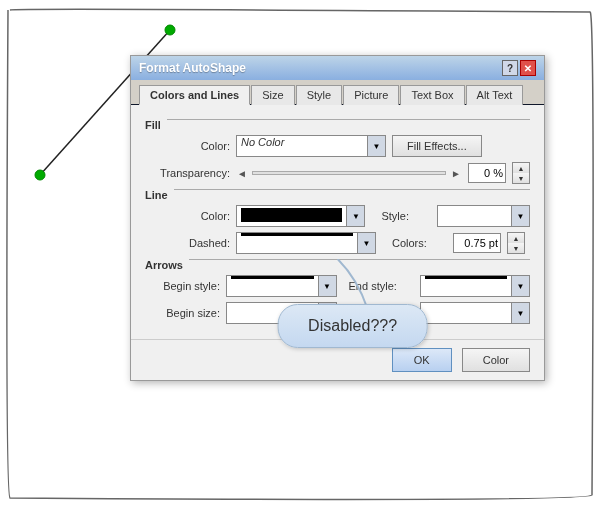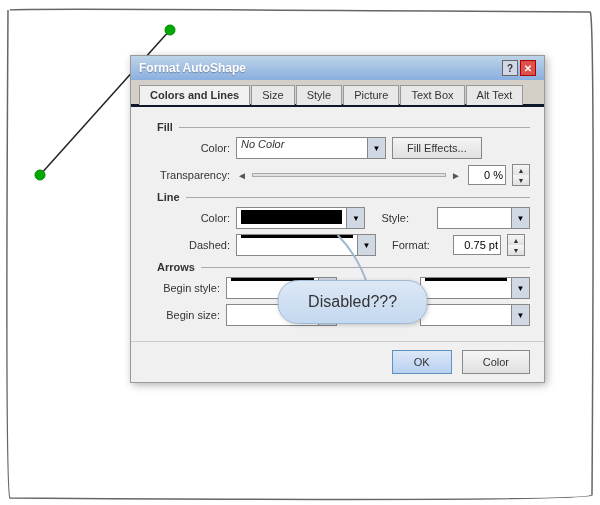--- a/index.html
+++ b/index.html
@@ -81,21 +81,21 @@
     .title-btn.close {
       background: #e0504a;
       color: white;
       border-color: #a00;
     }
 
     
     .tabs {
       display: flex;
       background: #d4d0c8;
-      border-bottom: 3px solid #0f172a;
+      border-bottom: 1px solid #0f172a;
       padding: 4px 8px 0;
       gap: 1px;
     }
 
     .tab {
       padding: 3px 10px;
       border: 1px solid #999;
       border-bottom: none;
       background: #e8e8e8;
       cursor: pointer;
@@ -277,21 +277,21 @@
     .arrow-line {
       height: 3px;
       background: black;
       margin: 0 4px;
       flex: 1;
     }
 
     
     .disabled-tooltip {
       position: absolute;
-      bottom: 58px;
+      bottom: 32px;
       left: 50%;
       transform: translateX(-40%);
       z-index: 10;
     }
 
     .tooltip-bubble {
       background: linear-gradient(to bottom, #dce8f5, #c4d8f0);
       border: 1px solid #a0b8d0;
       border-radius: 20px;
       padding: 12px 30px;
@@ -324,22 +324,21 @@
       min-width: 60px;
     }
 
     .footer-btn.ok {
       background: linear-gradient(to bottom, #dce8f8, #b8d0f0);
       border-color: #6090c0;
     }
 
     .section-header {
       display: flex;
-      align-items: center;
-      margin: 4px 0 4px 12px;
+      margin: 4px 0 4px 0;
     }
 
     .section-title {
       font-weight: bold;
       font-size: 11px;
       margin-right: 6px;
       color: #333;
     }
 
     .section-divider {
@@ -429,21 +428,21 @@
         <div class="dropdown-arrow">▼</div>
       </div>
     </div>
 
     <div class="form-row">
       <span class="field-label">Dashed:</span>
       <div class="dropdown line-dropdown">
         <div class="dashed-line-fill"></div>
         <div class="dropdown-arrow">▼</div>
       </div>
-      <span class="field-label" style="width:55px; text-align:left; margin-left:10px;">Format:</span>
+      <span class="field-label" style="width:55px; text-align:left; margin-left:10px;">Colors:</span>
       <input class="weight-input" type="text" value="0.75 pt" style="">
       <div class="spinner-container">
         <button class="spinner-btn">▲</button>
         <button class="spinner-btn">▼</button>
       </div>
     </div>
 
     <div class="section-header">
       <span class="section-title">Arrows</span>
       <div class="section-divider"></div>

